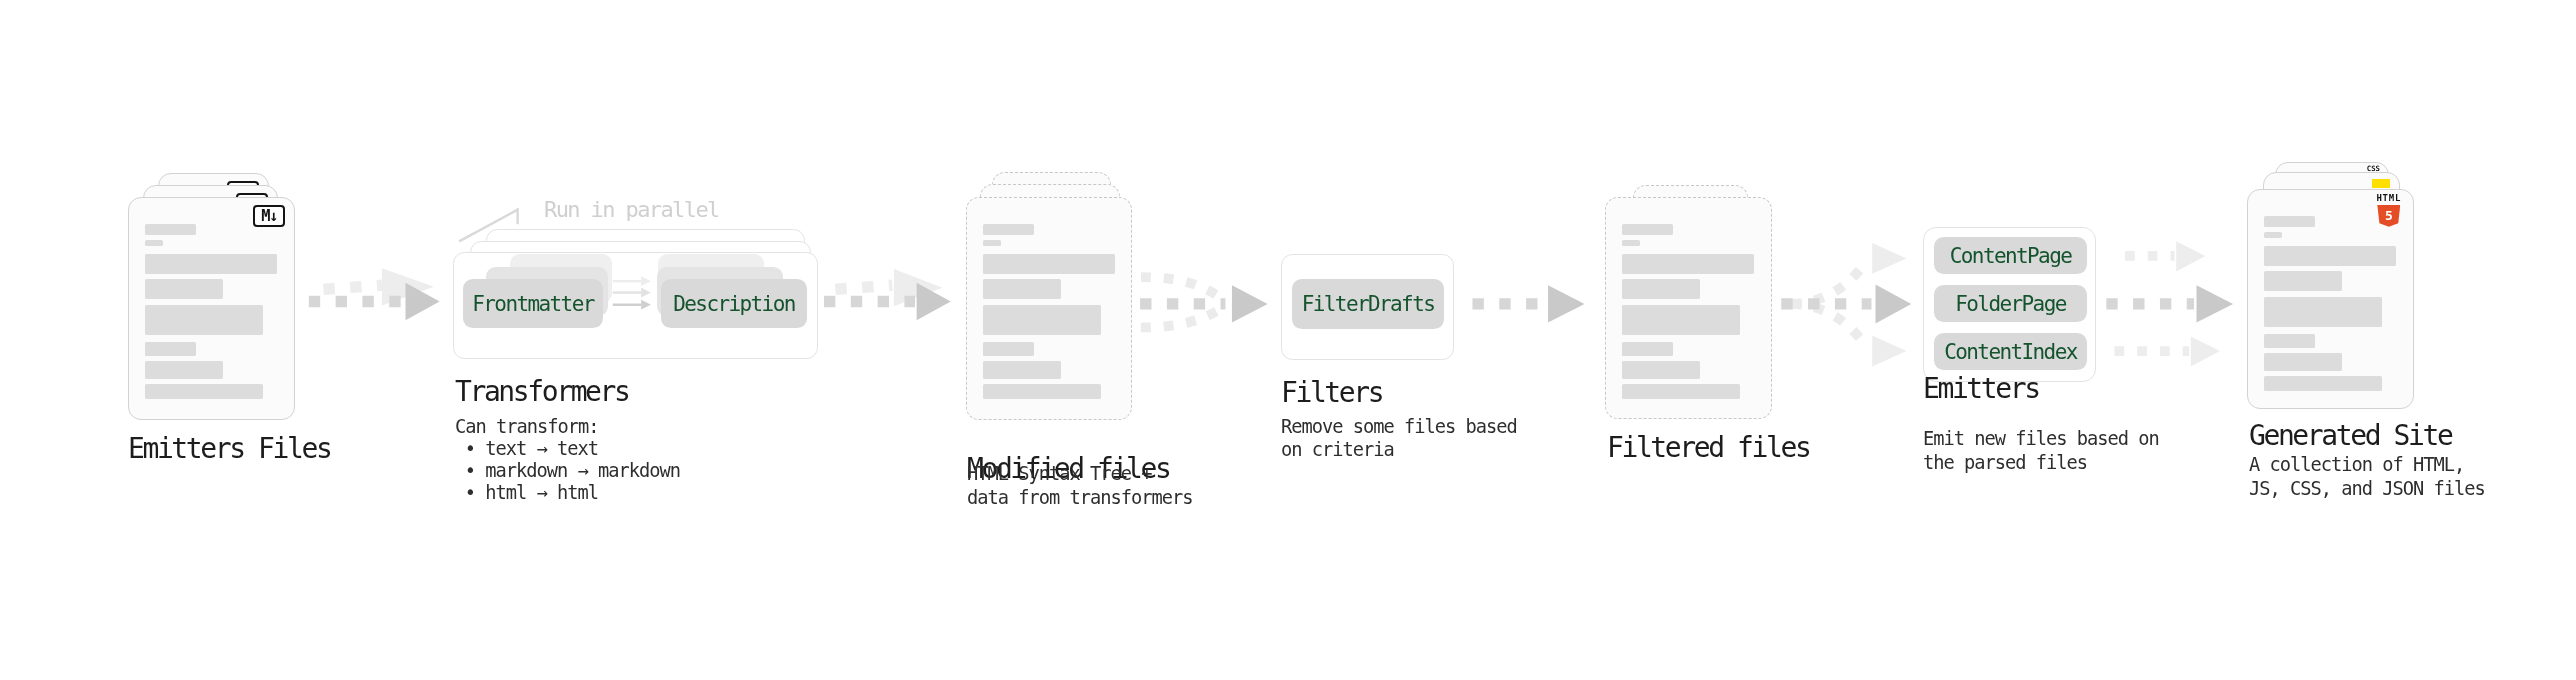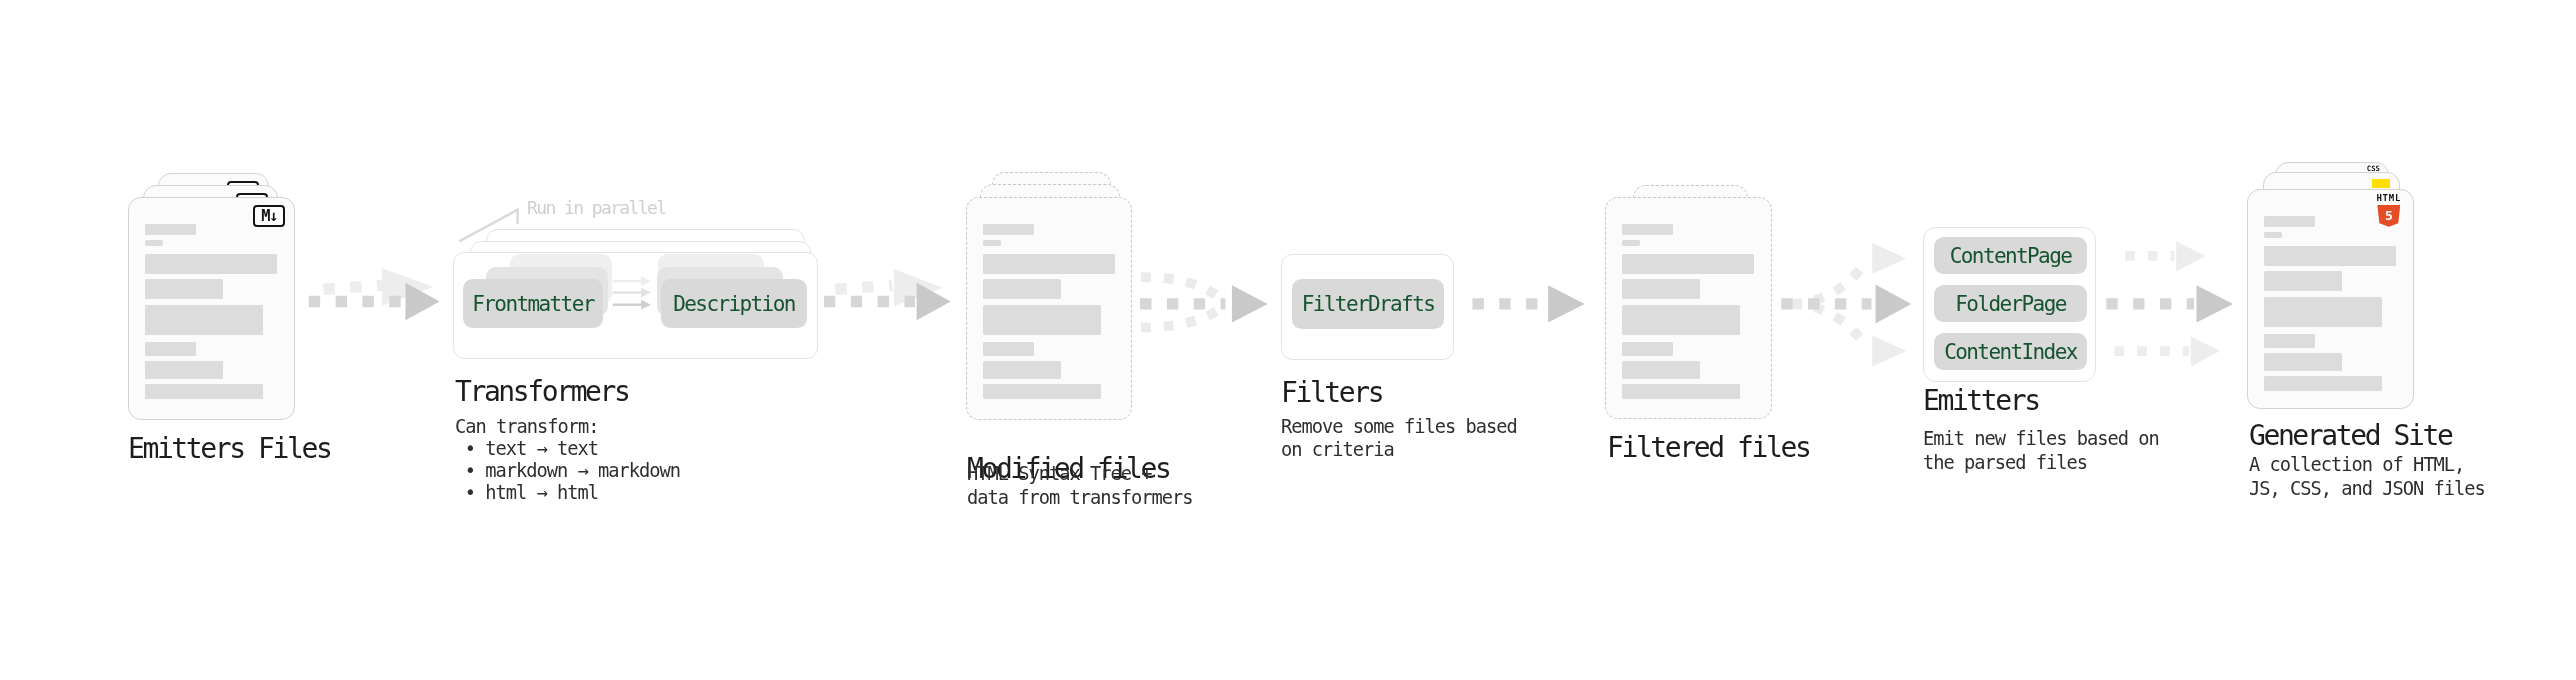--- a/index.html
+++ b/index.html
@@ -33,21 +33,21 @@
   .pill{position:absolute;background:#d9d9d9;border-radius:9.8px;display:flex;align-items:center;justify-content:center;
         font-size:21px;letter-spacing:-1.6px;color:#14532d;}
   .ghost1{position:absolute;background:#e4e4e4;border-radius:9.8px;}
   .ghost2{position:absolute;background:#efefef;border-radius:9.8px;}
 
   
   .stage-title{position:absolute;font-size:28px;letter-spacing:-2.4px;color:#1d1d1d;white-space:nowrap;}
   .stage-desc{position:absolute;font-size:18.7px;letter-spacing:-1px;color:#2e2e2e;line-height:24.4px;white-space:pre-line;}
   .desc-heading{font-size:18.7px;letter-spacing:-1px;color:#2e2e2e;line-height:22px;}
   .bullet-line{font-size:18.7px;letter-spacing:-1px;color:#2e2e2e;line-height:22px;padding-left:9.8px;}
-  .annotation{position:absolute;font-size:18px;letter-spacing:-1.6px;color:#cfcfcf;white-space:nowrap;}
+  .annotation{position:absolute;font-size:22px;letter-spacing:-1.6px;color:#cfcfcf;white-space:nowrap;margin-left:17px;}
 </style>
 </head>
 <body>
 
 <div class="canvas">
 
   <svg class="arrows" width="2576" height="681" viewBox="0 0 3170 838">
 
     <g>
       <line x1="398" y1="356" x2="470" y2="351" stroke="#ededed" stroke-width="14" stroke-dasharray="14 19"></line>
@@ -178,21 +178,21 @@
         <div class="cbar" style="left: 16.3px; top: 186px; width: 118px; height: 14.6px;"></div>
       </div>
     <div class="stage-title" style="left:1607px;top:431px;">Filtered files</div>
   </div>
 
   <div>
     <div class="cont" style="left:1923px;top:227px;width:173px;height:155px;border-radius:13px;"></div>
     <div class="pill" style="left:1934px;top:237px;width:153px;height:37px;">ContentPage</div>
     <div class="pill" style="left:1934px;top:285px;width:153px;height:37px;">FolderPage</div>
     <div class="pill" style="left:1934px;top:333px;width:153px;height:37px;text-align:center;">ContentIndex</div>
-    <div class="stage-title" style="left:1923px;top:384px;">Emitters</div>
+    <div class="stage-title" style="left:1923px;top:372px;">Emitters</div>
     <div class="stage-desc" style="left:1923px;top:427px;line-height:23.6px;">Emit new files based on
 the parsed files</div>
   </div>
 
   <div>
     <div class="fcard" style="left:2275px;top:162px;width:114px;height:57px;">
       <div class="cssbadge">
         <div class="csstext">CSS</div>
         <div class="cssbar"></div>
       </div>

